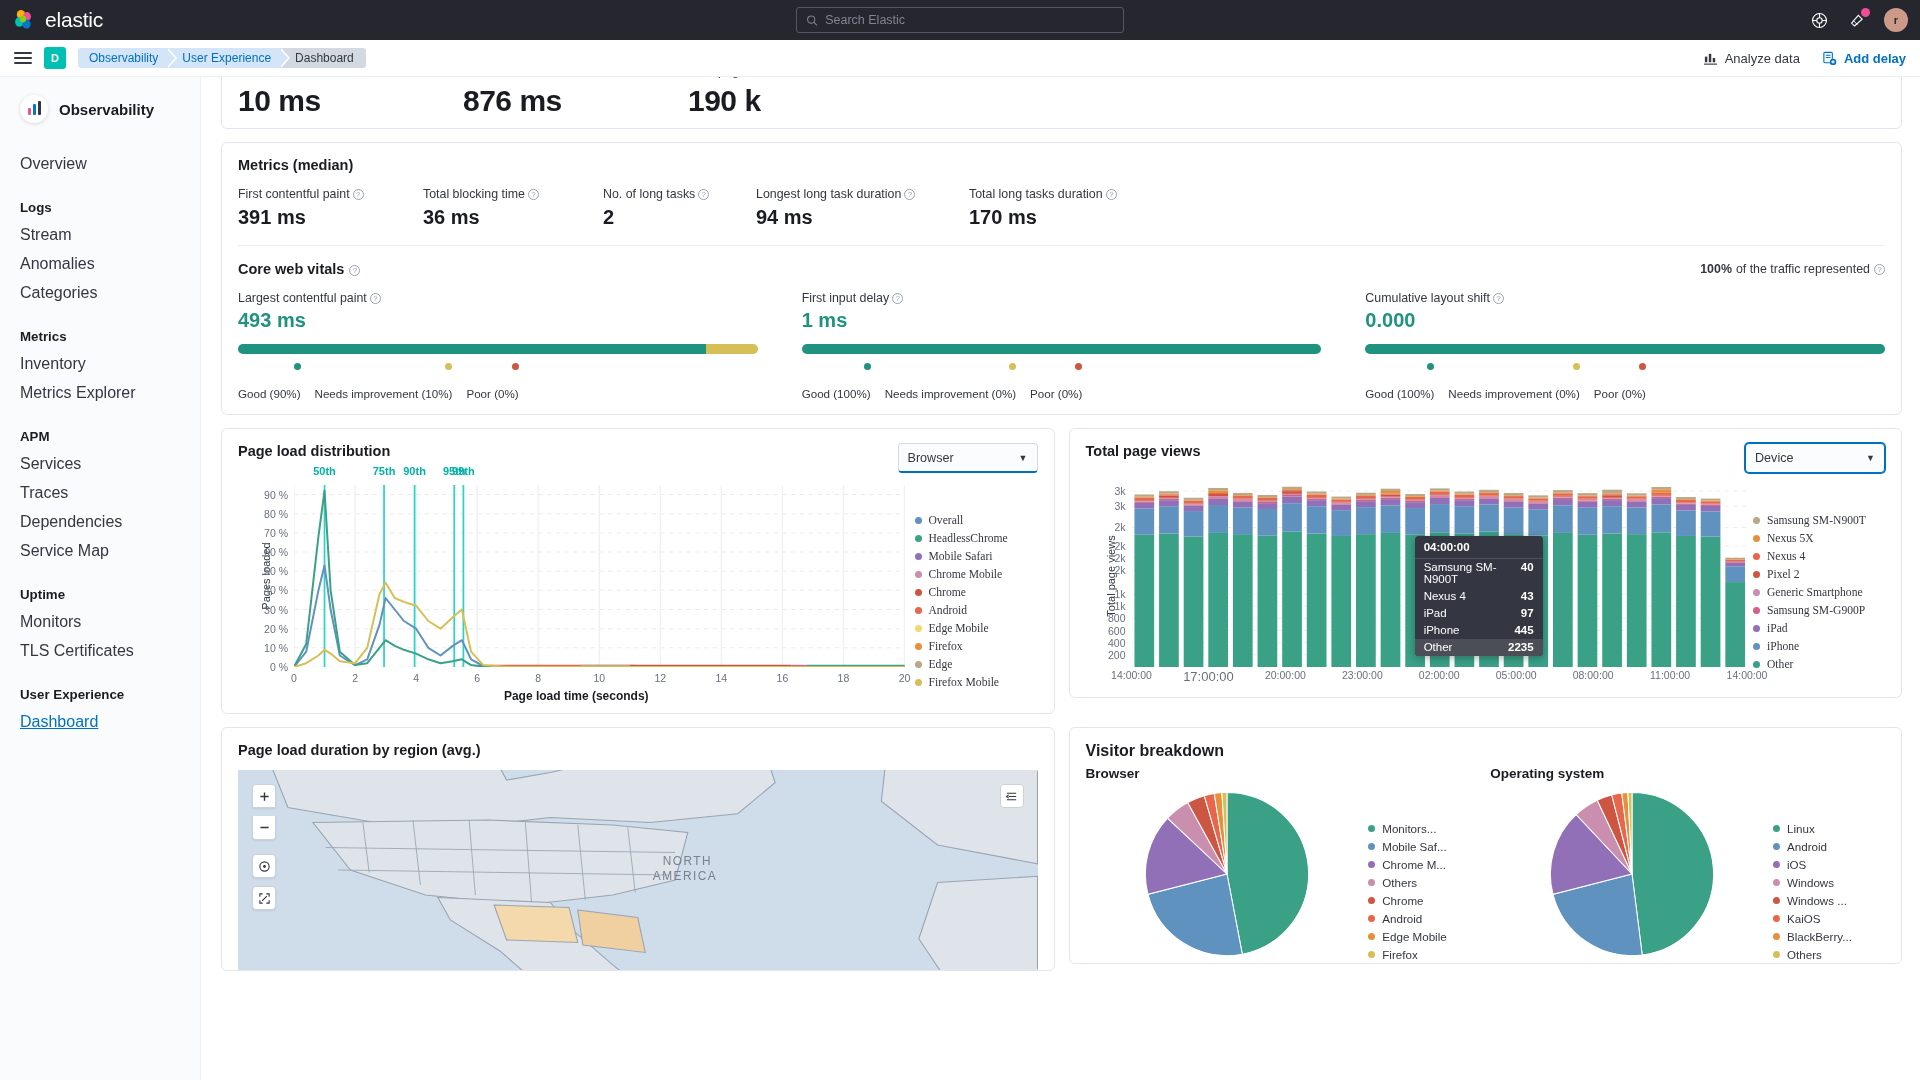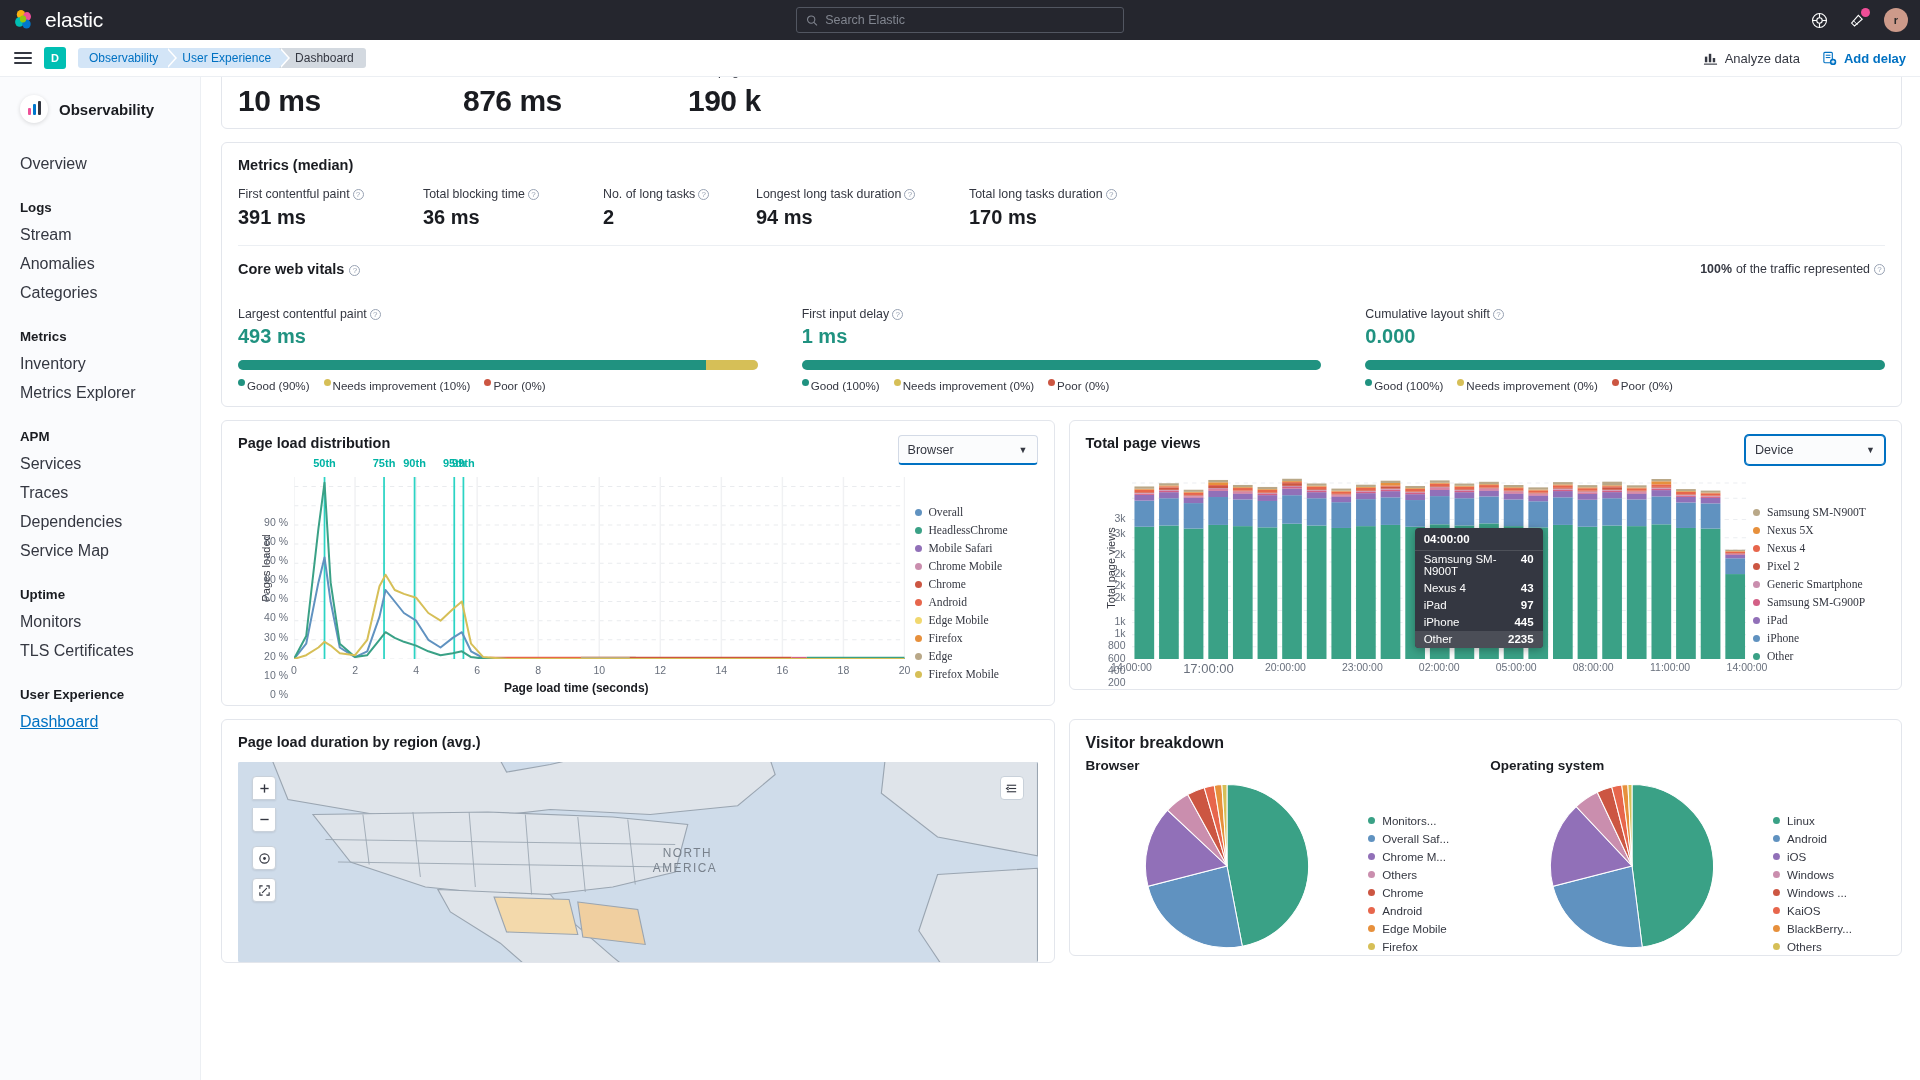--- a/index.html
+++ b/index.html
@@ -139,28 +139,28 @@
   .metric { }
   .metric-label { font-size: 12.4px; color: #343741; display: flex; align-items: center; gap: 3px; }
   .metric-value { font-size: 20px; font-weight: bold; color: #1a1c21; margin-top: 5px; }
 
   .divider { height: 1px; background: #eceff3; margin: 16px 0 0 0; }
 
   
   .cwv-head { display: flex; align-items: center; margin-top: 15px; }
   .cwv-traffic { margin-left: auto; font-size: 12.4px; color: #343741; display: flex; align-items: center; gap: 4px; }
   .cwv-traffic b { font-weight: bold; }
-  .cwv-row { display: flex; gap: 44px; margin-top: 30px; }
+  .cwv-row { display: flex; gap: 44px; margin-top: 14px; }
   .cwv { flex: 1; }
   .cwv-name { font-size: 12.4px; color: #343741; display: flex; align-items: center; gap: 3px; }
   .cwv-val { font-size: 20px; font-weight: bold; margin-top: 4px; }
   .cwv-bar { height: 10px; border-radius: 5px; overflow: hidden; display: flex; margin-top: 12px; background: #e6e8ee; }
   .cwv-seg { height: 100%; }
   .cwv-legend { display: flex; gap: 14px; margin-top: 9px; font-size: 11.6px; color: #343741; }
-  .lg { display: flex; align-items: flex-start; gap: 2px; }
+  .lg { display: flex; align-items: flex-end; gap: 17px; flex-direction: column; }
   .dot { width: 7px; height: 7px; border-radius: 50%; display: inline-block; }
 
   
   .cols { display: flex; gap: 14px; }
   .col { flex: 1; min-width: 0; }
   .panel-head { display: flex; align-items: flex-start; }
   .panel-title { font-size: 14.5px; font-weight: bold; color: #1a1c21; }
   .select {
     margin-left: auto; width: 140px; height: 30px; border-radius: 4px;
     background: #fbfcfd; border: 1px solid #d3dae6;
@@ -177,21 +177,21 @@
   .chart-legend.wide { width: 132px; flex: 0 0 132px; }
   .leg-item { display: flex; align-items: center; gap: 7px; font-size: 11.6px; color: #343741; height: 18px; }
 
   .axis-label-y {
     position: absolute; left: 0; top: 50%;
     transform: translateY(-50%) rotate(-90deg); transform-origin: center;
     font-size: 11px; color: #343741; white-space: nowrap;
   }
   .axis-label-x { text-align: center; font-size: 12px; font-weight: bold; color: #1a1c21; margin-top: 5px; }
 
-  .ytick { position: absolute; right: 100%; margin-right: 6px; font-size: 10.5px; color: #69707d; transform: translateY(-50%); white-space: nowrap; margin-top: 35px; }
+  .ytick { position: absolute; right: 100%; margin-right: 6px; font-size: 10.5px; color: #69707d; transform: translateY(-50%); white-space: nowrap; }
   .xtick { position: absolute; top: 100%; margin-top: 5px; font-size: 10.5px; color: #69707d; transform: translateX(-50%); white-space: nowrap; }
 
   
   .tooltip {
     position: absolute; background: #343741; color: #fff;
     border-radius: 4px; font-size: 11.5px; min-width: 128px;
     box-shadow: 0 2px 8px rgba(0,0,0,.3); overflow: hidden;
   }
   .tt-head { padding: 5px 9px; border-bottom: 1px solid #4e5159; font-weight: bold; }
   .tt-row { display: flex; padding: 2.5px 9px; gap: 14px; }
@@ -1008,21 +1008,21 @@
                       <path d="M100,100 L93.97,4.19 A96,96 0 0 1 100.00,4.00 Z" fill="#d6bf57" stroke="#fff" stroke-width="1.2"></path>
                     </svg>
                 </div>
                 <div class="pie-legend" id="browser-legend">
                     <div class="leg-item">
                       <span class="dot" style="background: rgb(58, 161, 134);"></span>
                       <span>Monitors...</span>
                     </div>
                     <div class="leg-item">
                       <span class="dot" style="background: rgb(96, 146, 192);"></span>
-                      <span>Overall Saf...</span>
+                      <span>Mobile Saf...</span>
                     </div>
                     <div class="leg-item">
                       <span class="dot" style="background: rgb(145, 112, 184);"></span>
                       <span>Chrome M...</span>
                     </div>
                     <div class="leg-item">
                       <span class="dot" style="background: rgb(202, 142, 174);"></span>
                       <span>Others</span>
                     </div>
                     <div class="leg-item">

